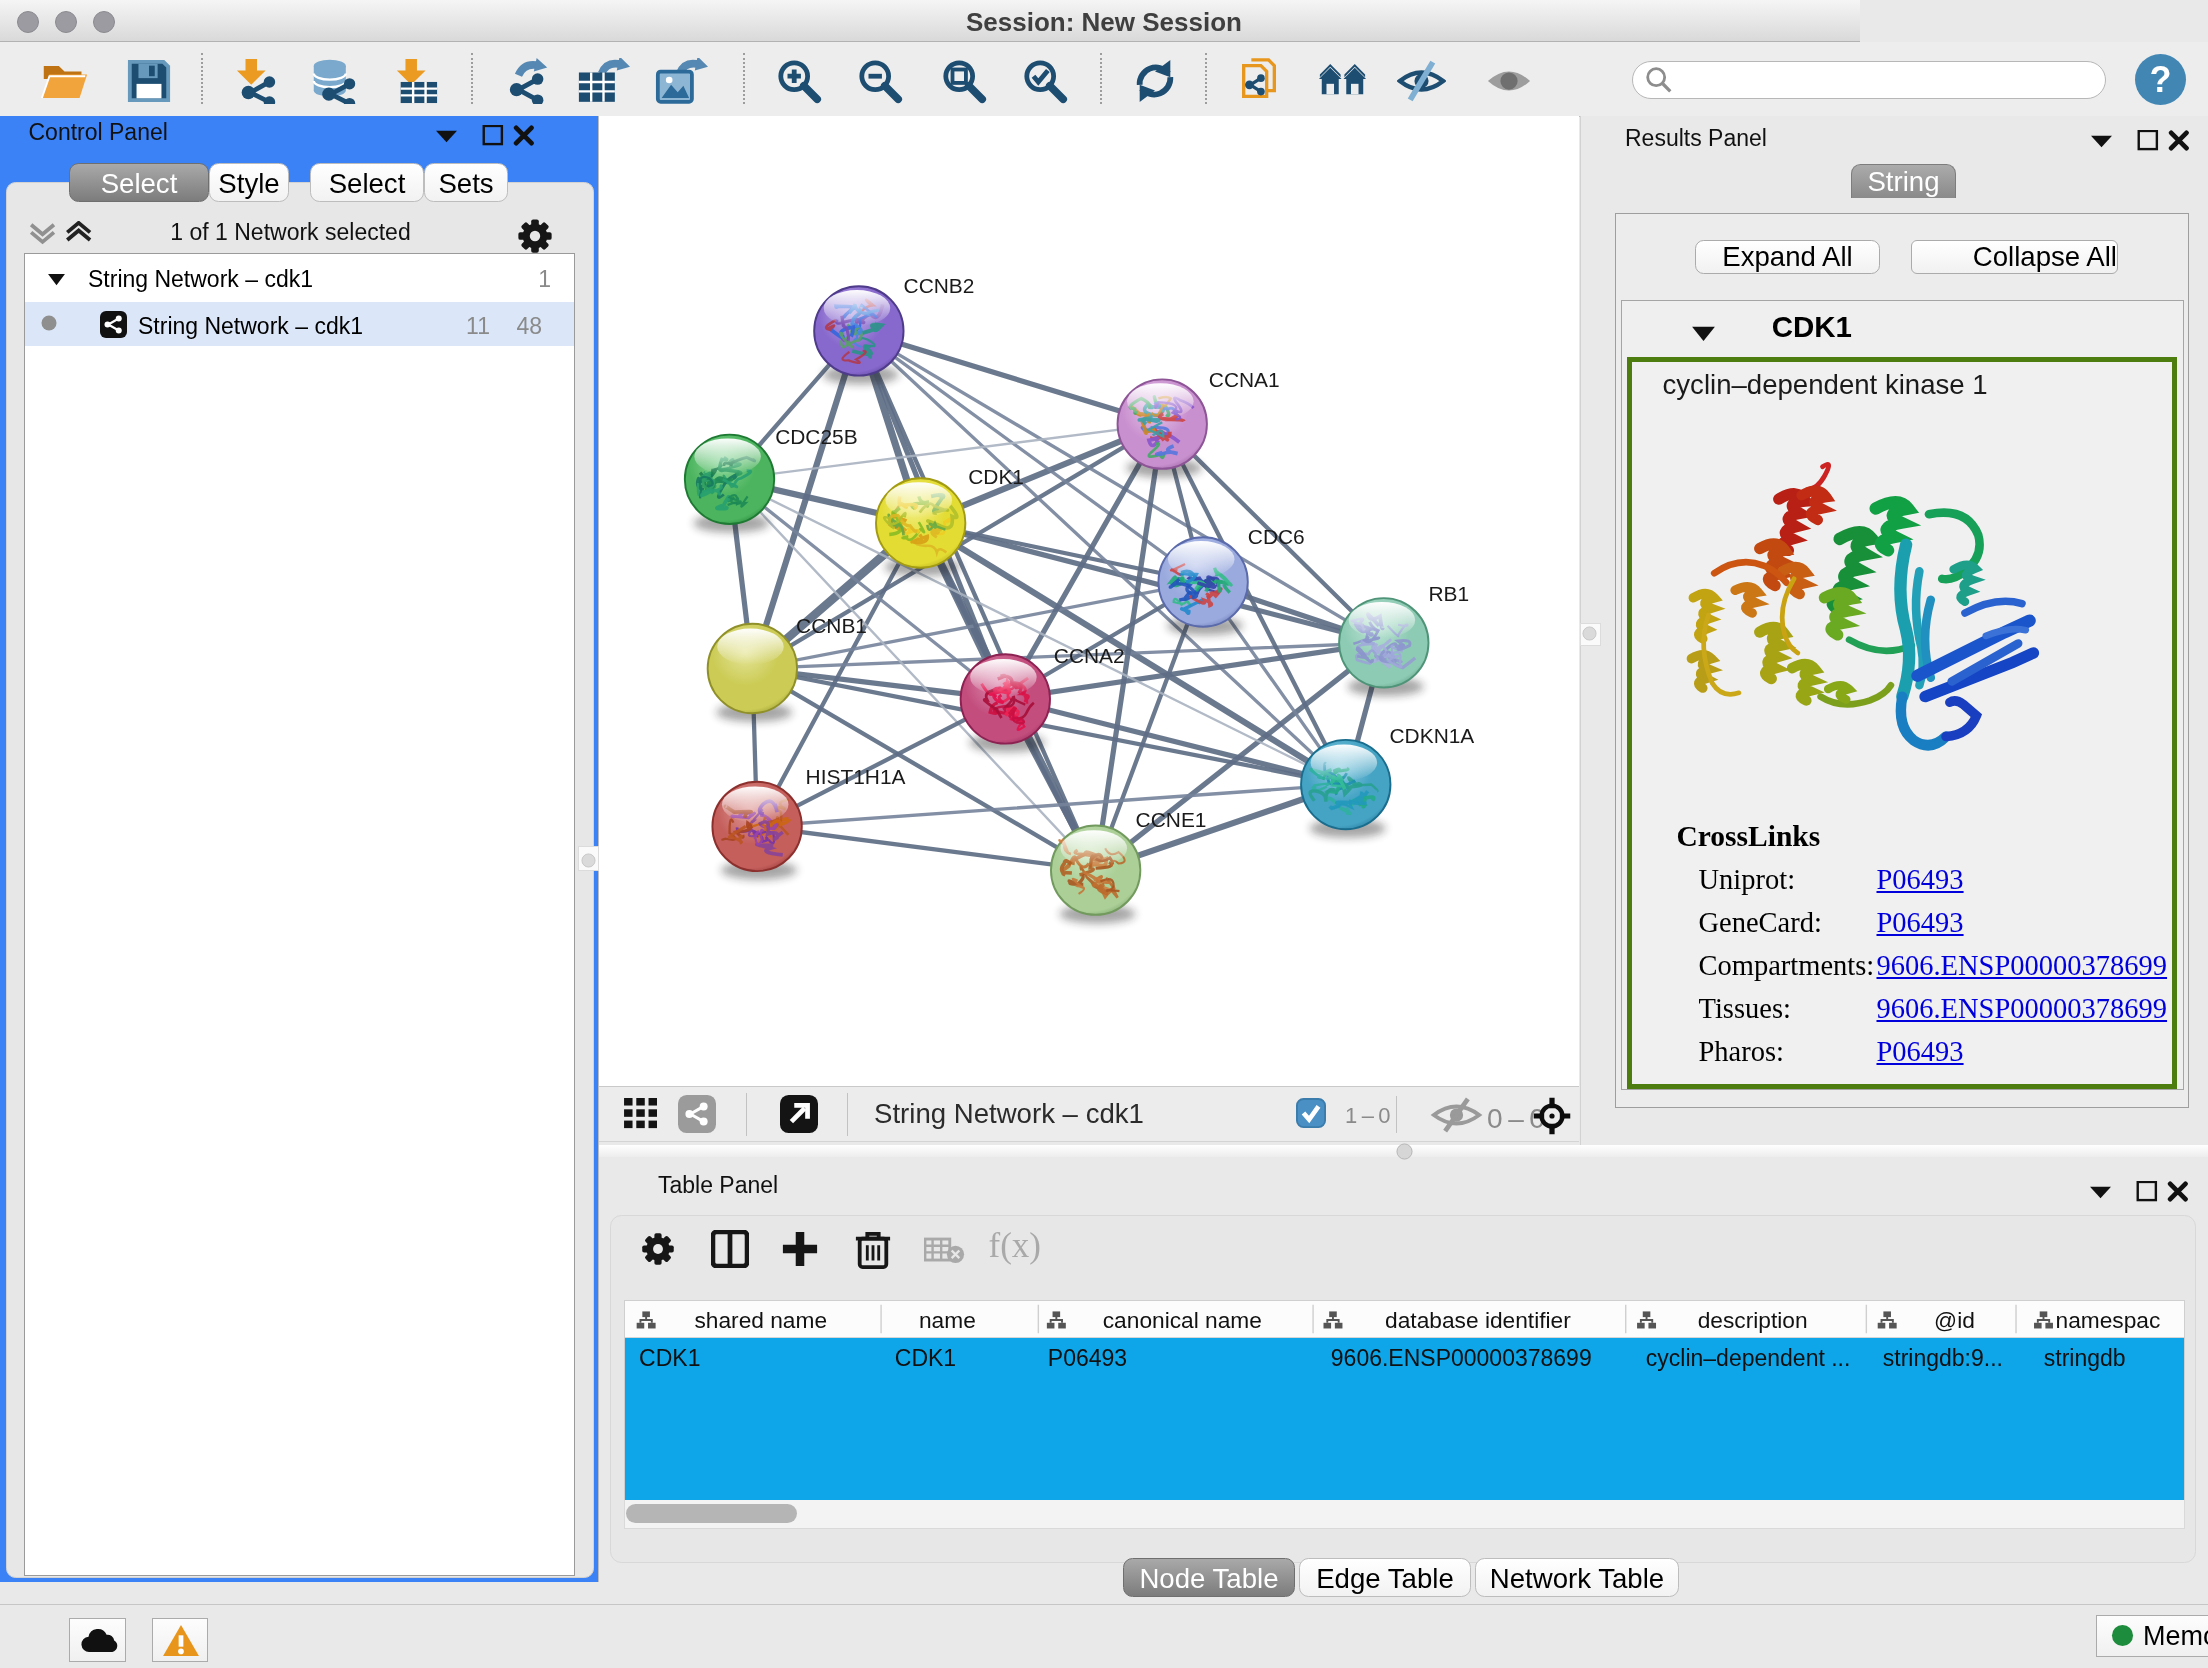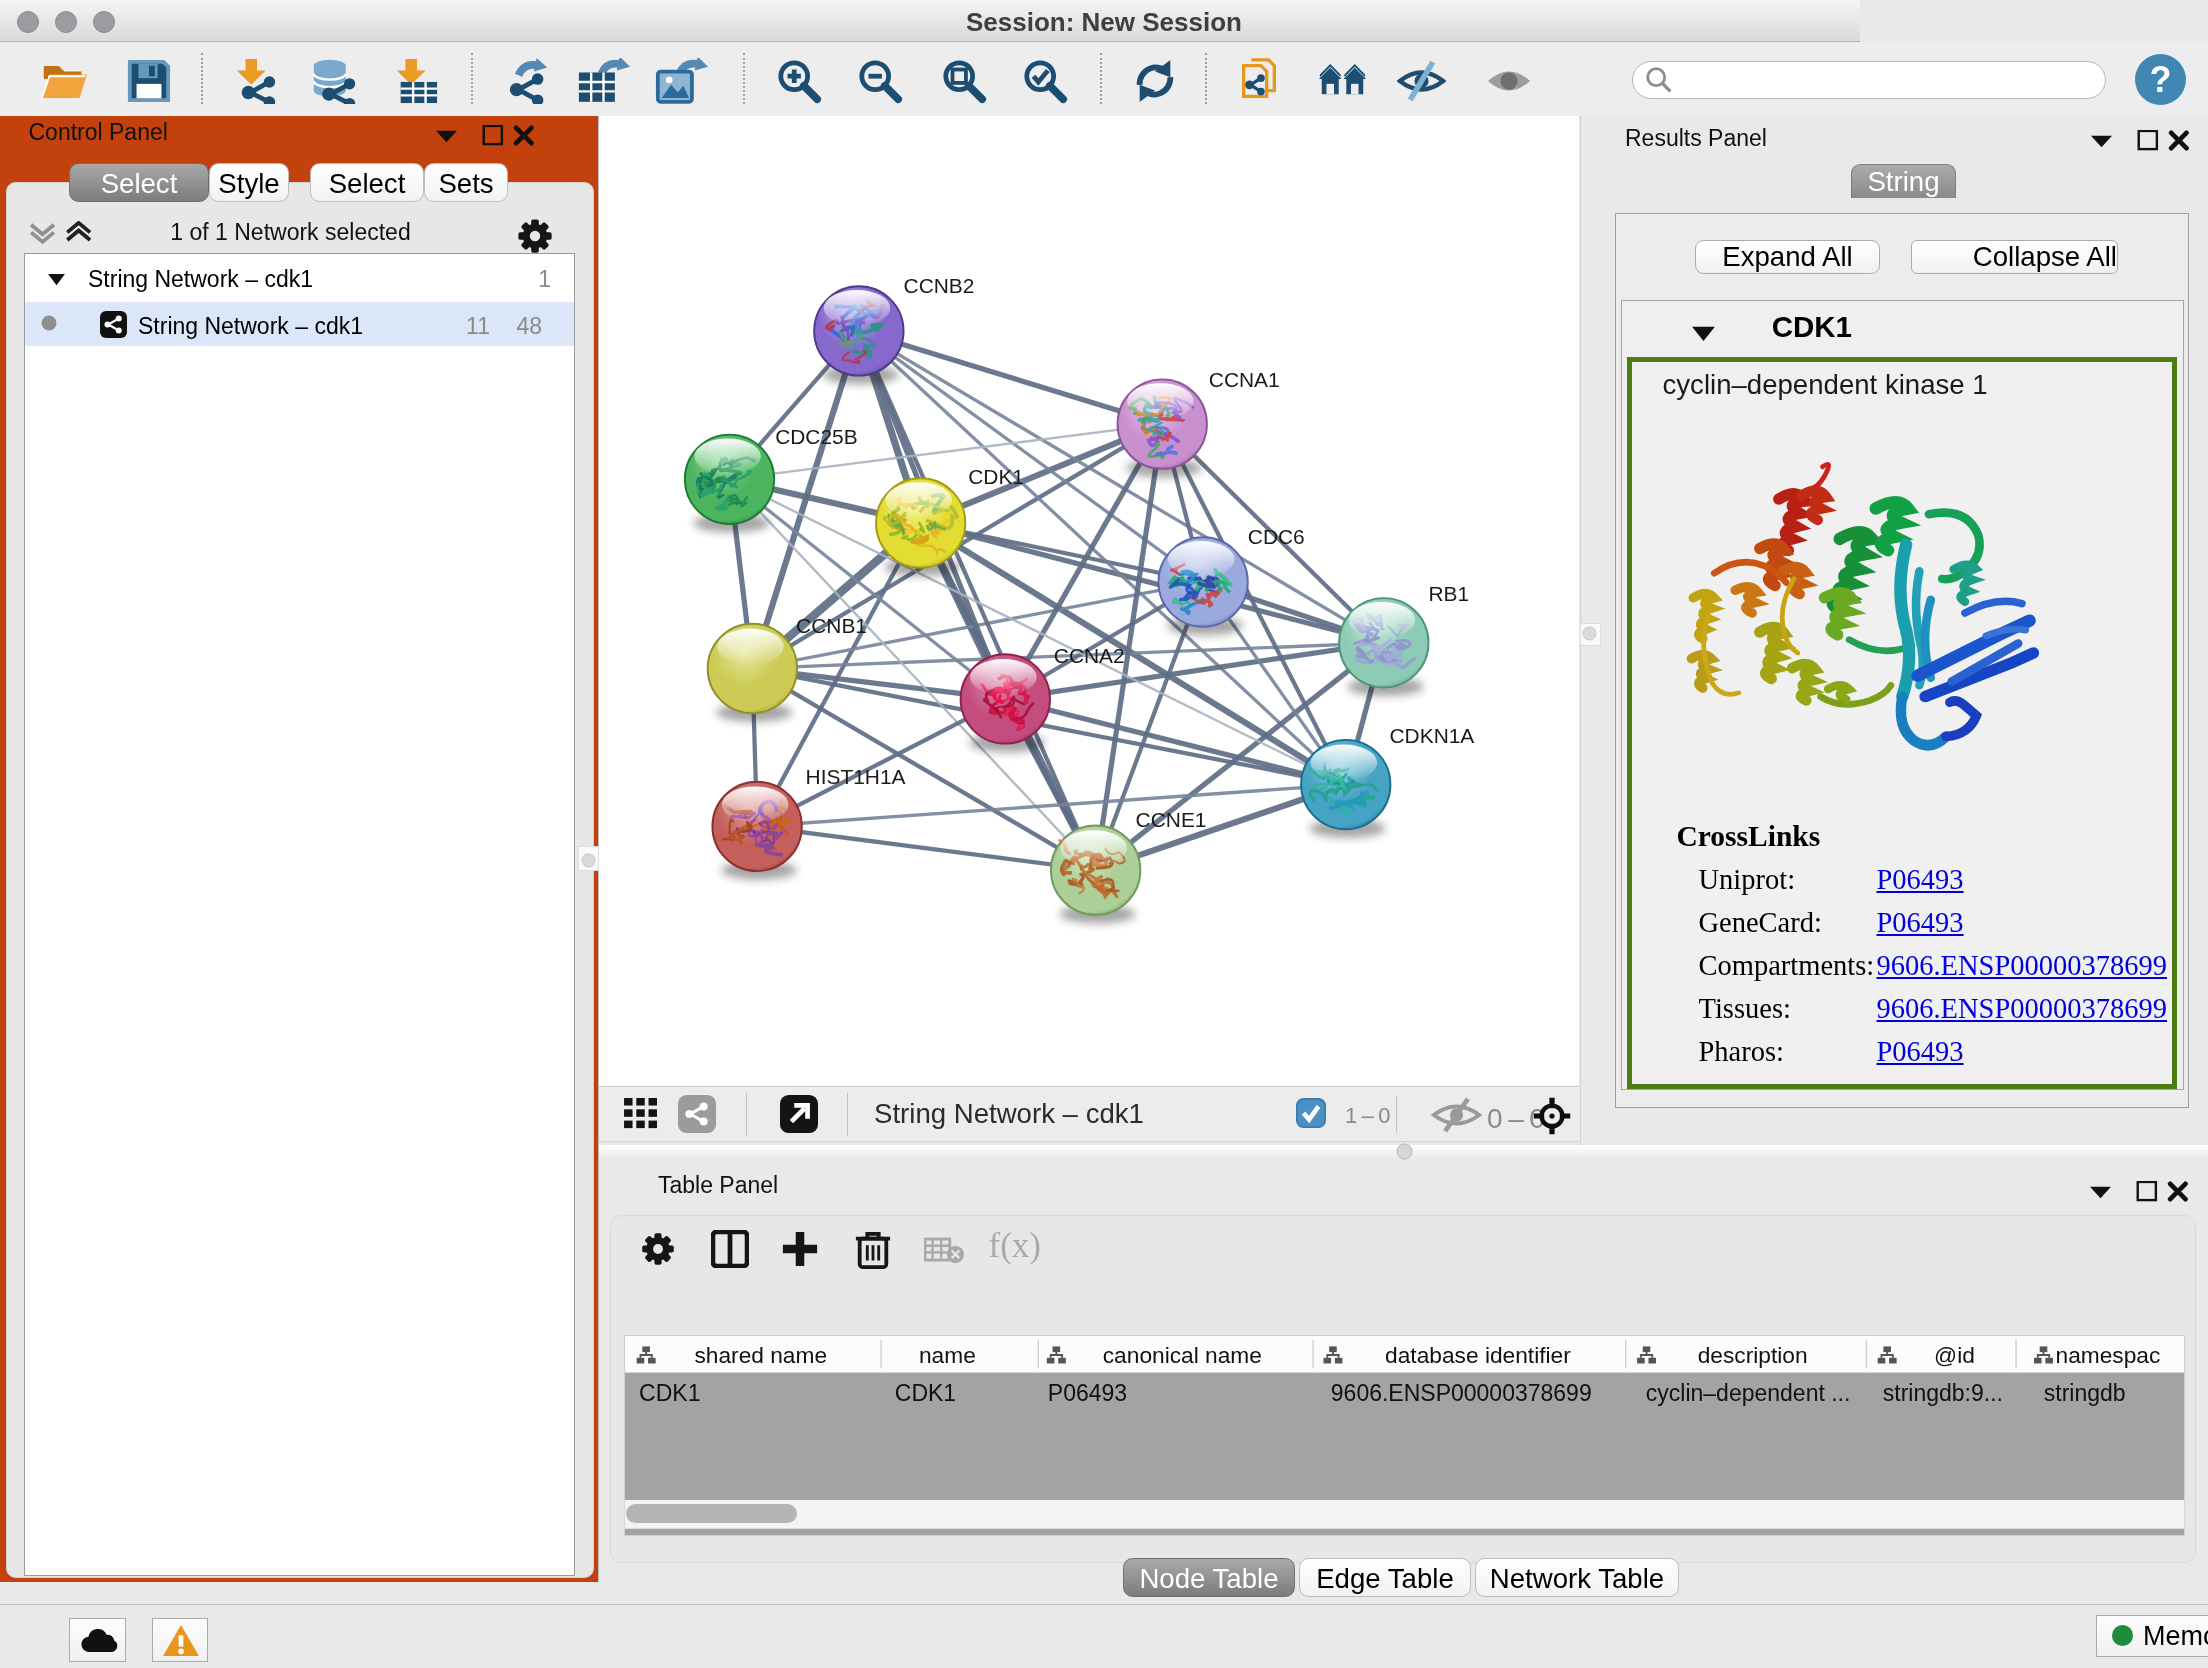--- a/index.html
+++ b/index.html
@@ -8,21 +8,21 @@
   
   #titlebar{left:0;top:0;width:1860px;height:41px;background:linear-gradient(#f5f5f5,#d9d9d9);border-bottom:1px solid #b2b2b2;}
   .tl{position:absolute;top:10.5px;width:22px;height:22px;border-radius:50%;background:#9b9ba1;border:1px solid #8a8a90;box-sizing:border-box;}
   #wtitle{position:absolute;top:6.7px;left:0;width:2208px;text-align:center;font-size:26px;font-weight:bold;color:#3f3f3f;}
   
   #toolbar{left:0;top:42px;width:2208px;height:74px;background:#ededed;border-bottom:1px solid #bdbdbd;}
   .tbsep{position:absolute;top:11.4px;height:51px;width:0;border-left:2.9px dotted #9d9d9d;}
   .tbi{position:absolute;top:16px;}
   #searchbox{position:absolute;left:1632px;top:19px;width:472px;height:36px;background:#fff;border:1.9px solid #b7b7b7;border-radius:19px;}
   
-  #cpanel{left:0;top:116px;width:598px;height:1466px;background:#c2410c;border-right:1px solid #bcbcbc;}
+  #cpanel{left:0;top:116px;width:598px;height:1466px;background:#3b82f6;border-right:1px solid #bcbcbc;}
   .ptitle{position:absolute;font-size:23px;color:#111;}
   .tab{position:absolute;top:0;height:39px;line-height:39px;text-align:center;font-size:27.6px;border:1px solid #bdbdbd;border-radius:9.5px;background:linear-gradient(#ffffff,#f2f2f2);color:#000;box-sizing:border-box;}
   .tabsel{background:linear-gradient(#a9a9a9,#7c7c7c);color:#fff;border-color:#6f6f6f;}
   
   #canvas{left:599px;top:116px;width:980px;height:970px;background:#ffffff;}
   #netstrip{left:599px;top:1086px;width:980px;height:54px;background:#ececec;border-top:1px solid #c9c9c9;border-bottom:1px solid #d4d4d4;}
   
   #rpanel{left:1580px;top:116px;width:629px;height:1042px;background:#e9e9e9;border-left:1px solid #d2d2d2;}
   
   #tpanel{left:599px;top:1145px;width:1609px;height:438px;background:#e9e9e9;}
@@ -792,21 +792,21 @@
       <path d="M2 10 H38 M14 10 V5 H26 V10" fill="none" stroke="#161616" stroke-width="4"></path>
       <path d="M14 17 V33 M20 17 V33 M26 17 V33" stroke="#161616" stroke-width="3"></path>
     </svg>
     <svg class="abs" style="left:313px;top:21px" width="42" height="27" viewBox="0 0 44 28">
       <rect x="1" y="2" width="26" height="22" fill="none" stroke="#a9a9a9" stroke-width="3"></rect>
       <path d="M1 9 H27 M1 16 H27 M9 2 V24 M18 2 V24" stroke="#a9a9a9" stroke-width="2.5"></path>
       <circle cx="33" cy="18" r="9" fill="#a9a9a9"></circle>
       <path d="M29 14 L37 22 M37 14 L29 22" stroke="#e7e7e7" stroke-width="2.5"></path>
     </svg>
     <div style="position:absolute;left:378px;top:9.5px;font-size:35px;color:#a9a9a9;font-family:'Liberation Serif',serif;">f(x)</div>
-    <div style="position:absolute;left:13.3px;top:84px;width:1561px;height:201px;background:#a3a3a3;border:1px solid #cfcfcf;box-sizing:border-box;margin-top:35px;">
+    <div style="position:absolute;left:13.3px;top:84px;width:1561px;height:201px;background:#0ea5e9;border:1px solid #cfcfcf;box-sizing:border-box;">
       <div style="position:absolute;left:0;top:0;width:100%;height:36px;background:#fcfcfc;border-bottom:1px solid #d6d6d6;"></div>
       <svg class="abs" style="left:0;top:0" width="1559" height="36" viewBox="0 0 1639 38">
         <g stroke="#d0d0d0" stroke-width="1.5">
             <path d="M267 4 V34 M433 4 V34 M723 4 V34 M1053 4 V34 M1307 4 V34 M1465 4 V34"></path>
           </g>
         <g fill="#555">
           <g transform="translate(9,11)">
               <rect x="6" y="0" width="8" height="6"></rect>
               <rect x="0" y="12" width="8" height="6"></rect>
               <rect x="12" y="12" width="8" height="6"></rect>

